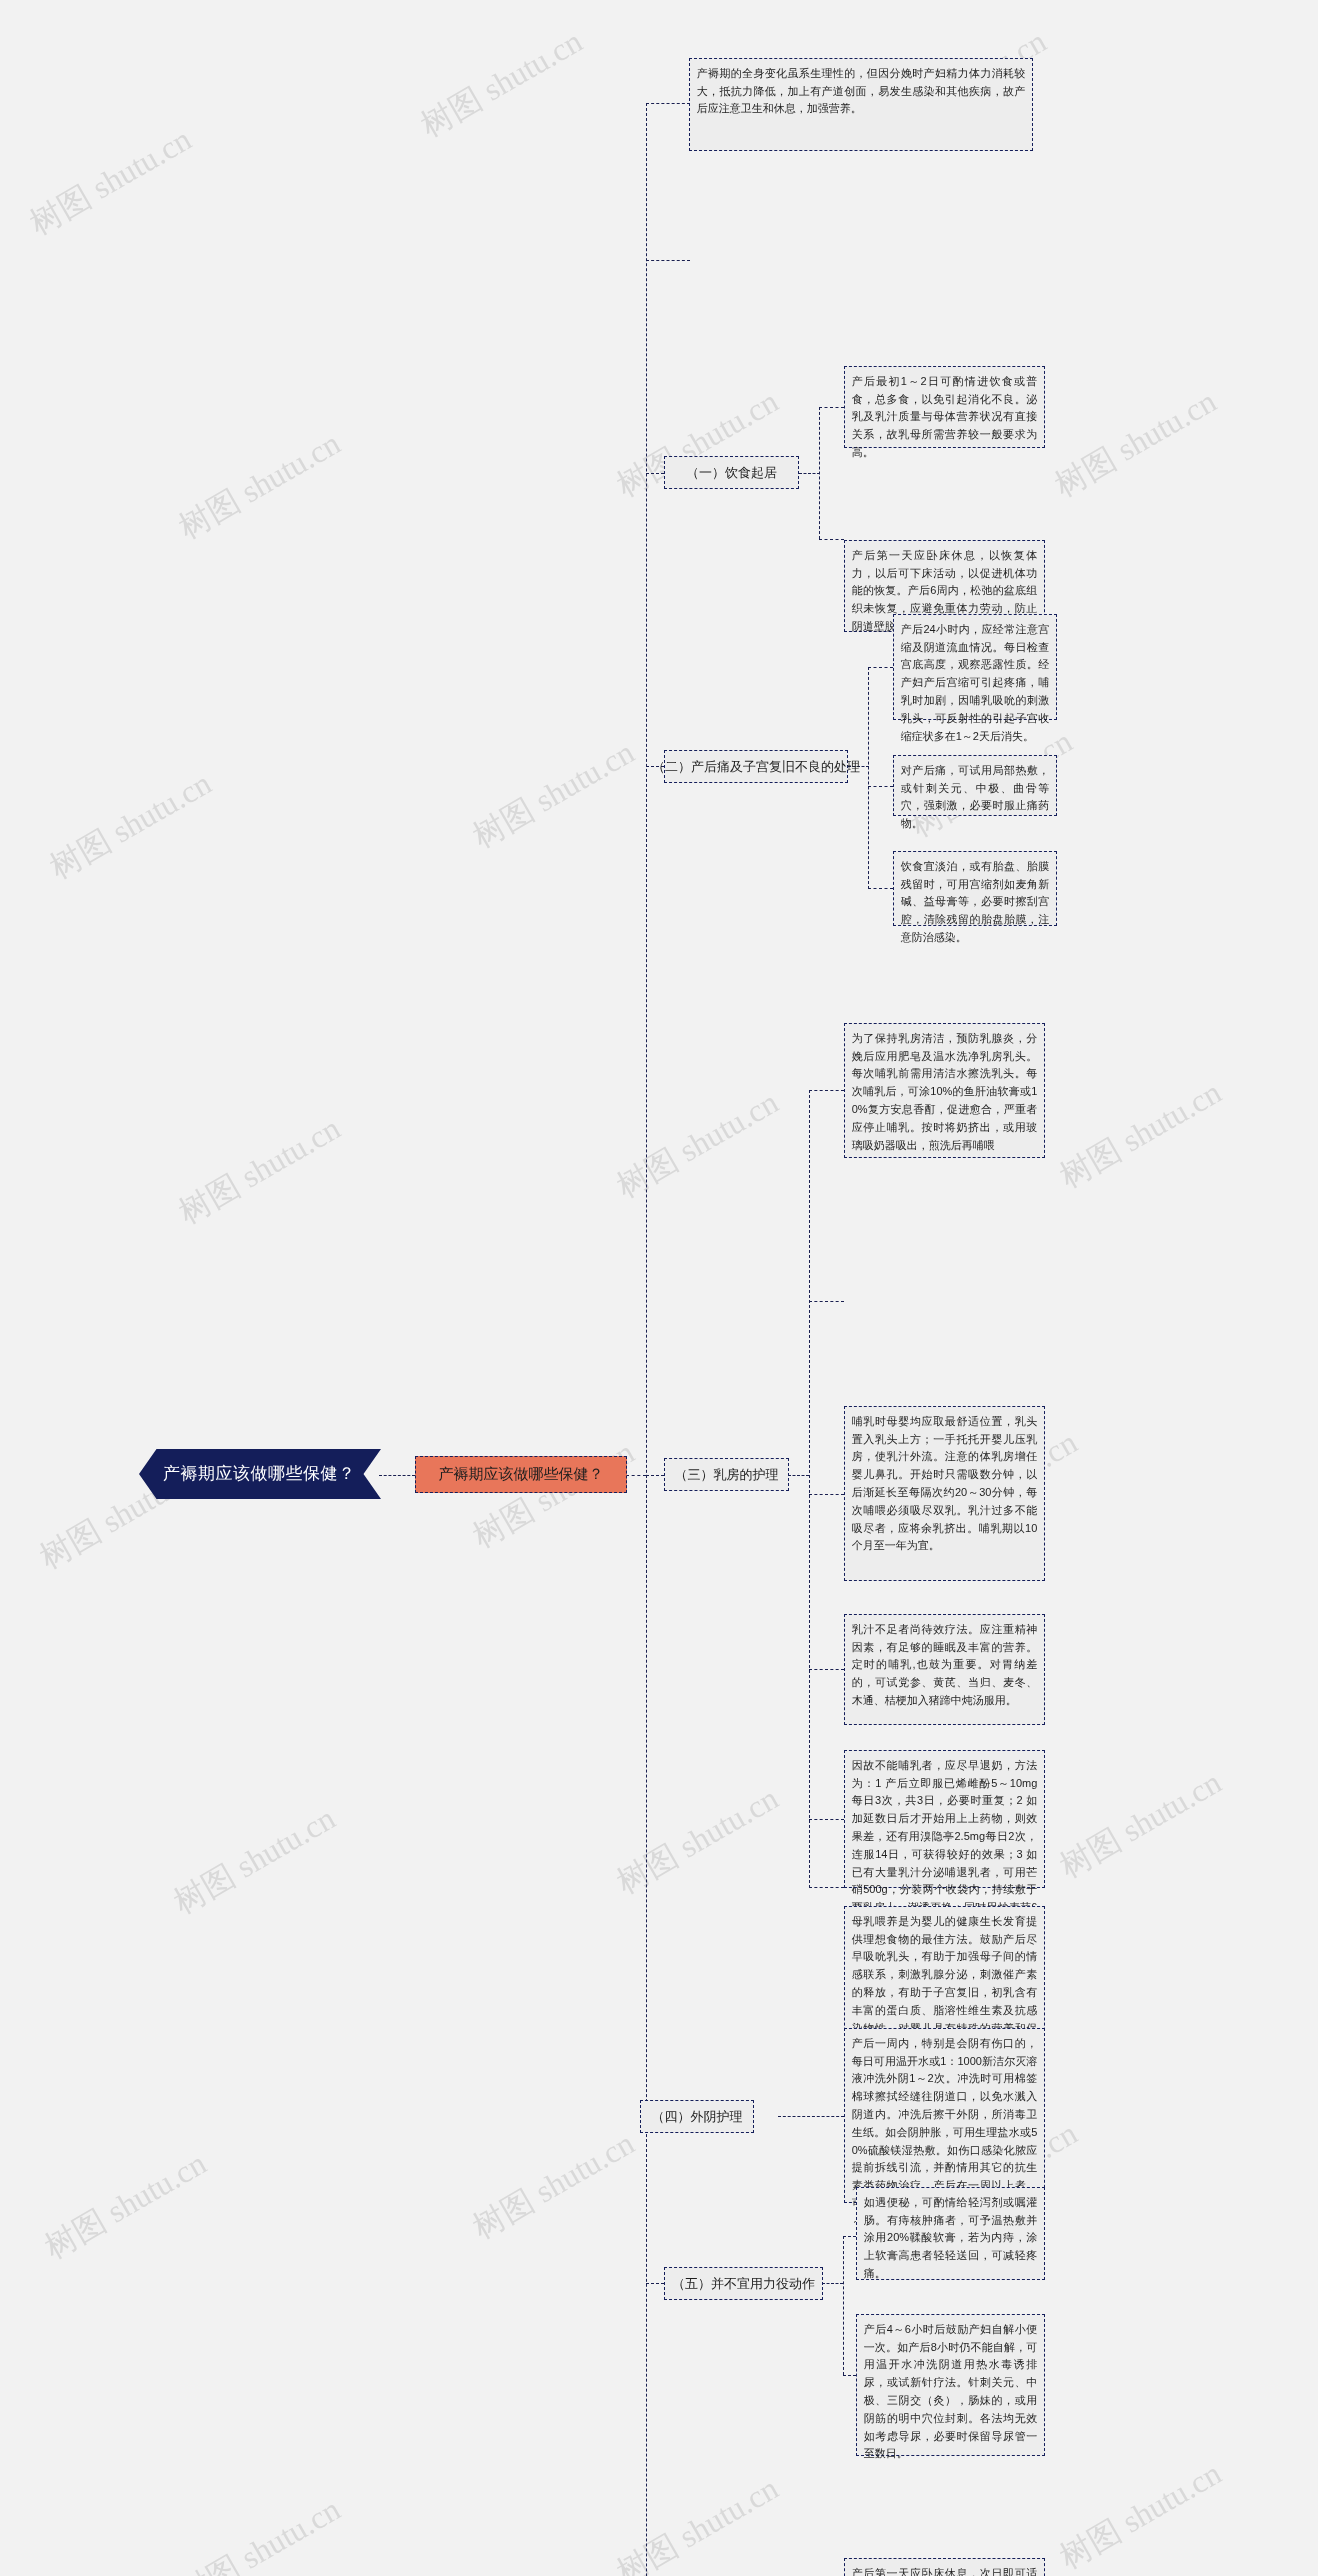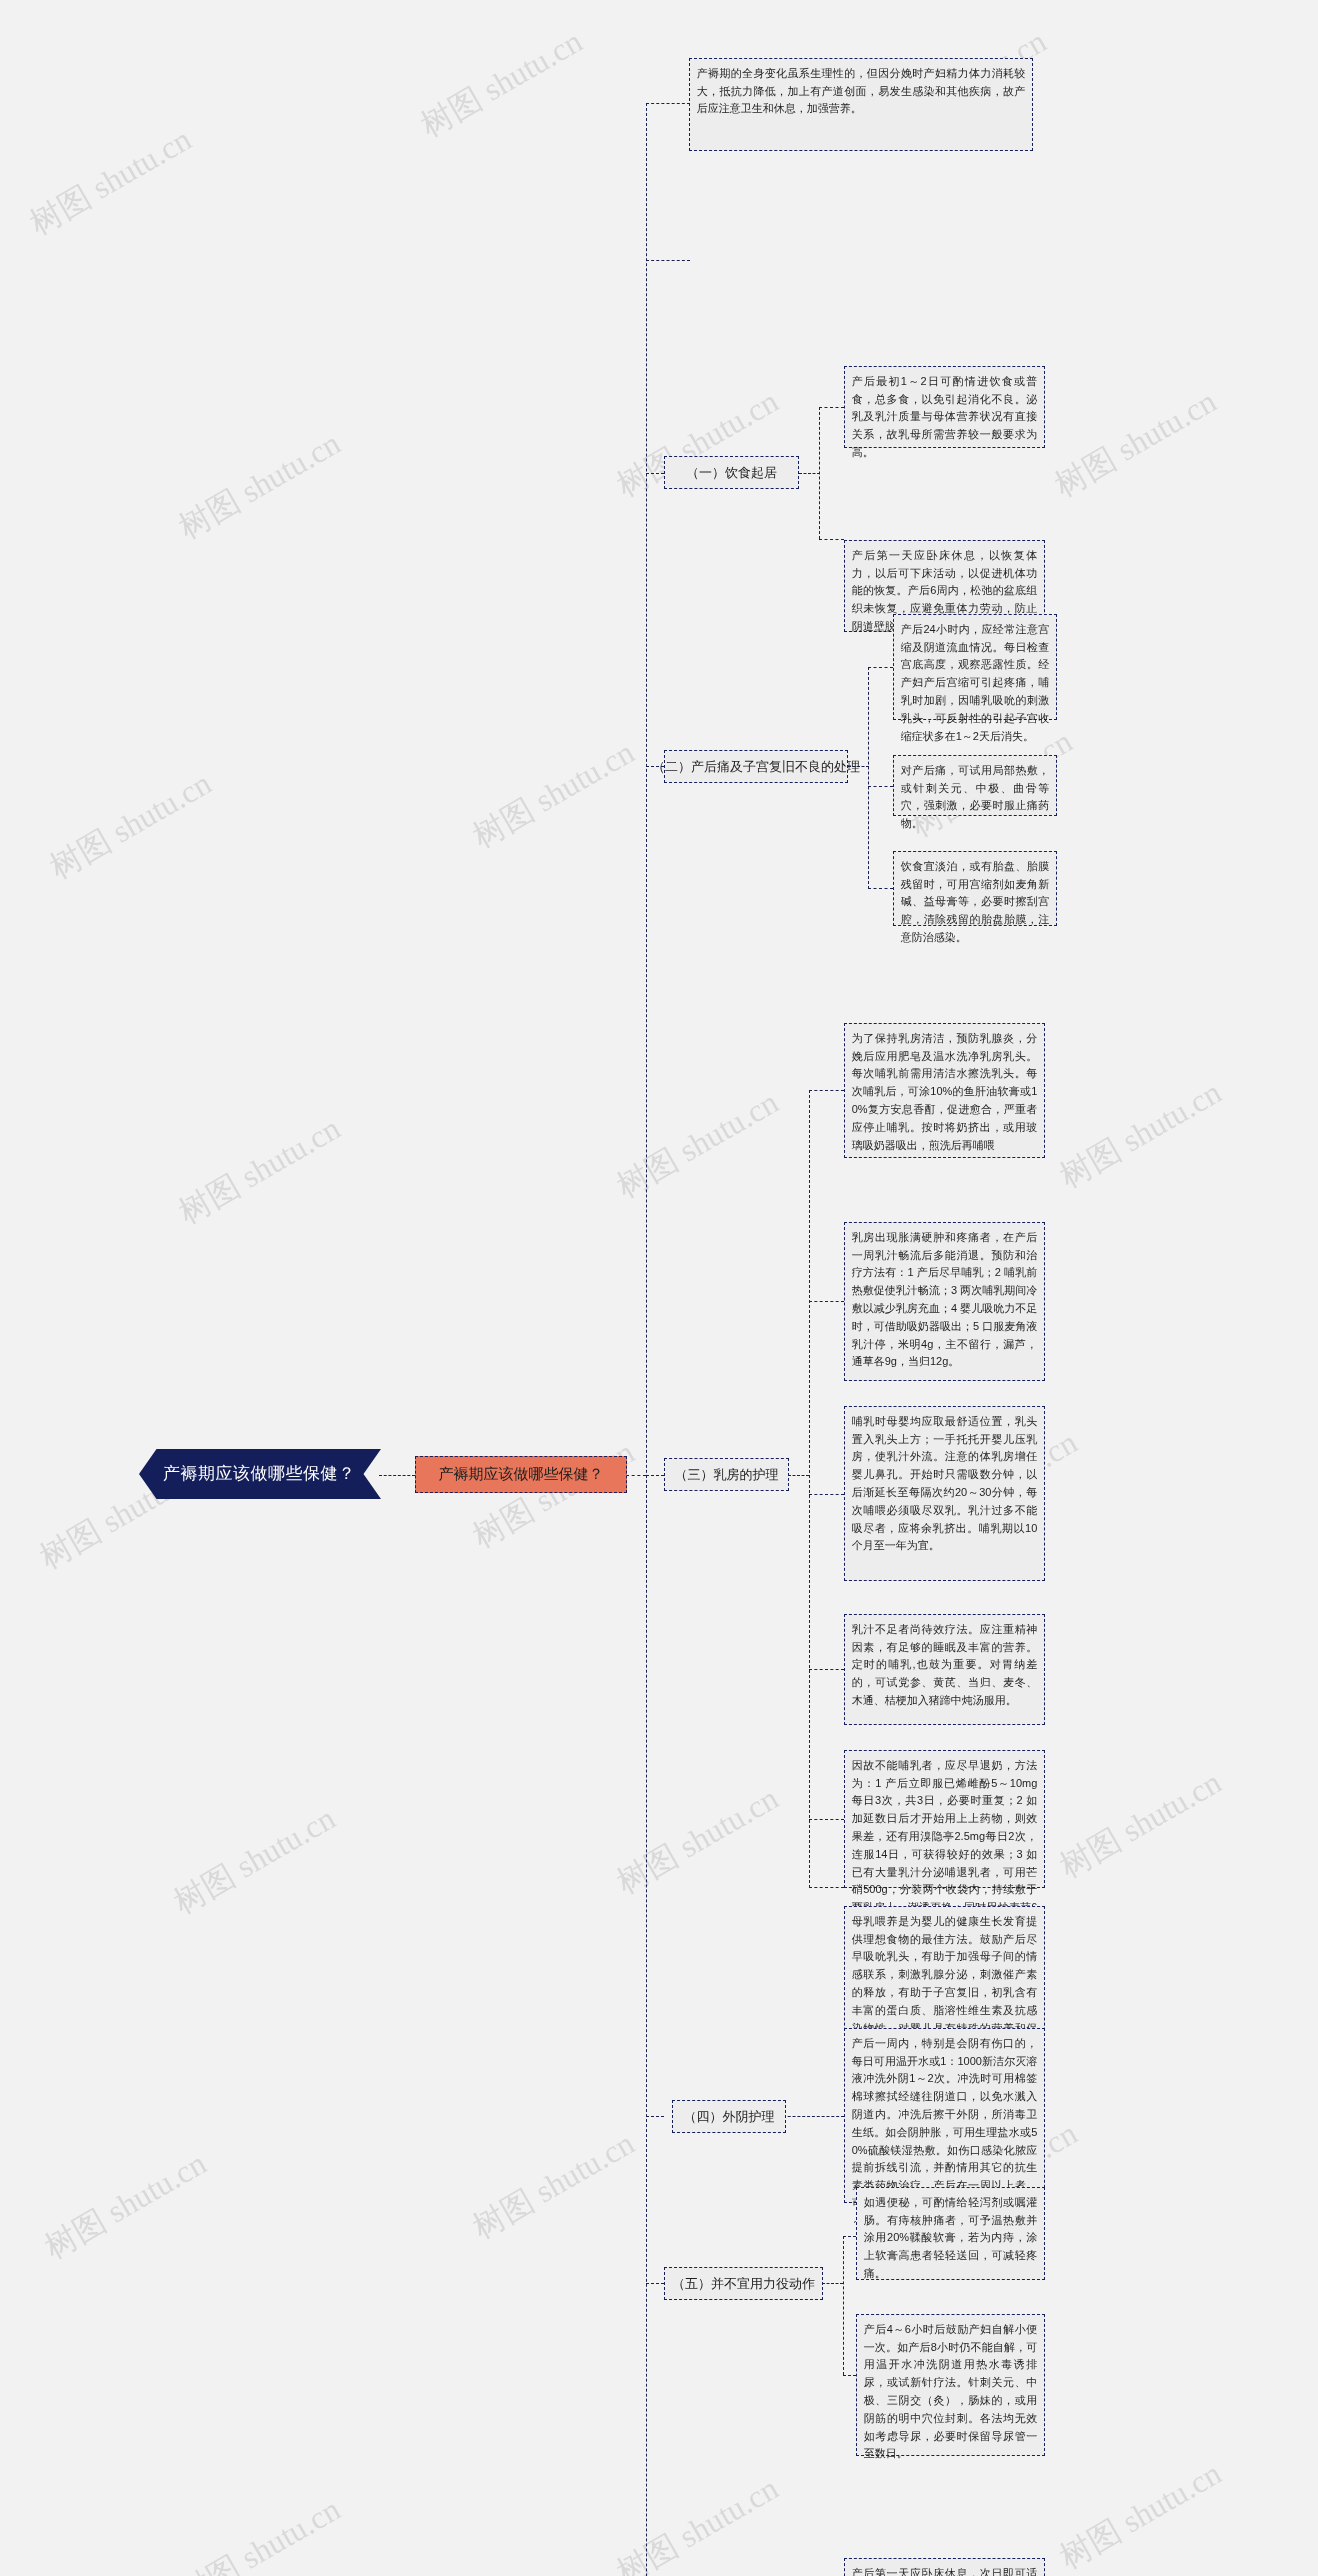--- a/index.html
+++ b/index.html
@@ -200,37 +200,34 @@
   <div class="node leaf-node" style="left:893px; top:851px; width:164px; height:75px;">
     <span>饮食宜淡泊，或有胎盘、胎膜残留时，可用宫缩剂如麦角新碱、益母膏等，必要时擦刮宫腔，清除残留的胎盘胎膜，注意防治感染。</span>
   </div>
 
   <div class="node cat-node" style="left:664px; top:1458px; width:125px; height:33px;">
     <span>（三）乳房的护理</span>
   </div>
   <div class="node leaf-node" style="left:844px; top:1023px; width:201px; height:135px;">
     <span>为了保持乳房清洁，预防乳腺炎，分娩后应用肥皂及温水洗净乳房乳头。每次哺乳前需用清洁水擦洗乳头。每次哺乳后，可涂10%的鱼肝油软膏或10%复方安息香酊，促进愈合，严重者应停止哺乳。按时将奶挤出，或用玻璃吸奶器吸出，煎洗后再哺喂</span>
   </div>
-  <div class="node leaf-node" style="left:844px; top:1222px; width:201px; height:159px;">
-    <span>乳房出现胀满硬肿和疼痛者，在产后一周乳汁畅流后多能消退。预防和治疗方法有：1 产后尽早哺乳；2 哺乳前热敷促使乳汁畅流；3 两次哺乳期间冷敷以减少乳房充血；4 婴儿吸吮力不足时，可借助吸奶器吸出；5 口服麦角液乳汁停，米明4g，主不留行，漏芦，通草各9g，当归12g。</span>
-  </div>
   <div class="node leaf-node" style="left:844px; top:1406px; width:201px; height:175px;">
     <span>哺乳时母婴均应取最舒适位置，乳头置入乳头上方；一手托托开婴儿压乳房，使乳汁外流。注意的体乳房增任婴儿鼻孔。开始时只需吸数分钟，以后渐延长至每隔次约20～30分钟，每次哺喂必须吸尽双乳。乳汁过多不能吸尽者，应将余乳挤出。哺乳期以10个月至一年为宜。</span>
   </div>
   <div class="node leaf-node" style="left:844px; top:1614px; width:201px; height:111px;">
     <span>乳汁不足者尚待效疗法。应注重精神因素，有足够的睡眠及丰富的营养。定时的哺乳,也鼓为重要。对胃纳差的，可试党参、黄芪、当归、麦冬、木通、桔梗加入猪蹄中炖汤服用。</span>
   </div>
   <div class="node leaf-node" style="left:844px; top:1750px; width:201px; height:138px;">
     <span>因故不能哺乳者，应尽早退奶，方法为：1 产后立即服已烯雌酚5～10mg每日3次，共3日，必要时重复；2 如加延数日后才开始用上上药物，则效果差，还有用溴隐亭2.5mg每日2次，连服14日，可获得较好的效果；3 如已有大量乳汁分泌哺退乳者，可用芒硝500g，分装两个收袋内，持续敷于两乳房上，潮透更换；同时用炒麦芽60～90g煎服，每日剂，连服3日。</span>
   </div>
   <div class="node leaf-node" style="left:844px; top:1906px; width:201px; height:150px;">
     <span>母乳喂养是为婴儿的健康生长发育提供理想食物的最佳方法。鼓励产后尽早吸吮乳头，有助于加强母子间的情感联系，刺激乳腺分泌，刺激催产素的释放，有助于子宫复旧，初乳含有丰富的蛋白质、脂溶性维生素及抗感染物性，对婴儿具有特殊的营养和保健价值，它是给婴儿的第一次免疫。所以，世界卫生组织（WHO）提倡母婴同室，母乳喂养。</span>
   </div>
 
-  <div class="node cat-node" style="left:672px; top:2100px; width:114px; height:33px;">
+  <div class="node cat-node" style="left:640px; top:2100px; width:114px; height:33px;">
     <span>（四）外阴护理</span>
   </div>
   <div class="node leaf-node" style="left:844px; top:2028px; width:201px; height:175px;">
     <span>产后一周内，特别是会阴有伤口的，每日可用温开水或1：1000新洁尔灭溶液冲洗外阴1～2次。冲洗时可用棉签棉球擦拭经缝往阴道口，以免水溅入阴道内。冲洗后擦干外阴，所消毒卫生纸。如会阴肿胀，可用生理盐水或50%硫酸镁湿热敷。如伤口感染化脓应提前拆线引流，并酌情用其它的抗生素类药物治疗。产后在一周以上者，可用1：5000高锰酸钾热水坐浴，每日～3次。</span>
   </div>
 
   <div class="node cat-node" style="left:664px; top:2267px; width:159px; height:33px;">
     <span>（五）并不宜用力役动作</span>
   </div>
   <div class="node leaf-node" style="left:856px; top:2187px; width:189px; height:93px;">

